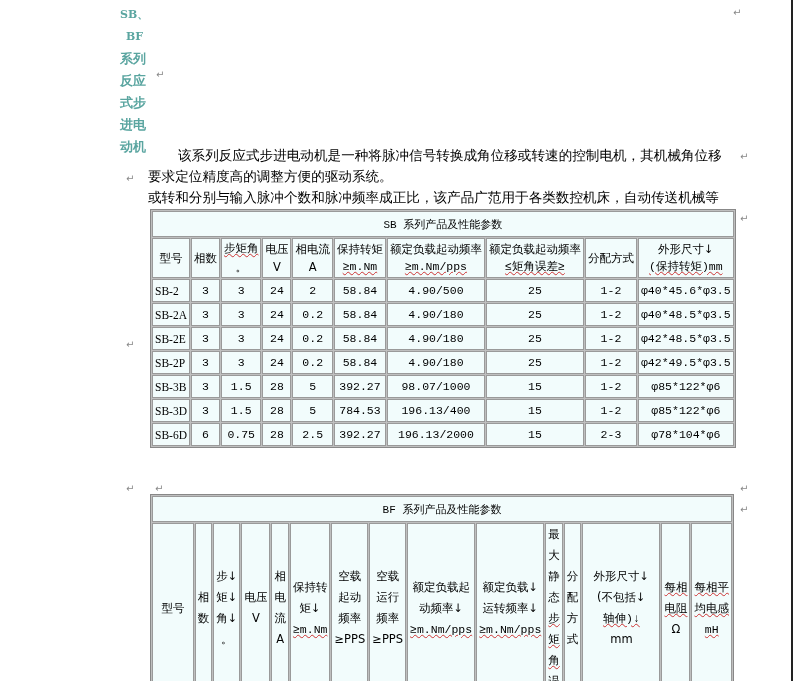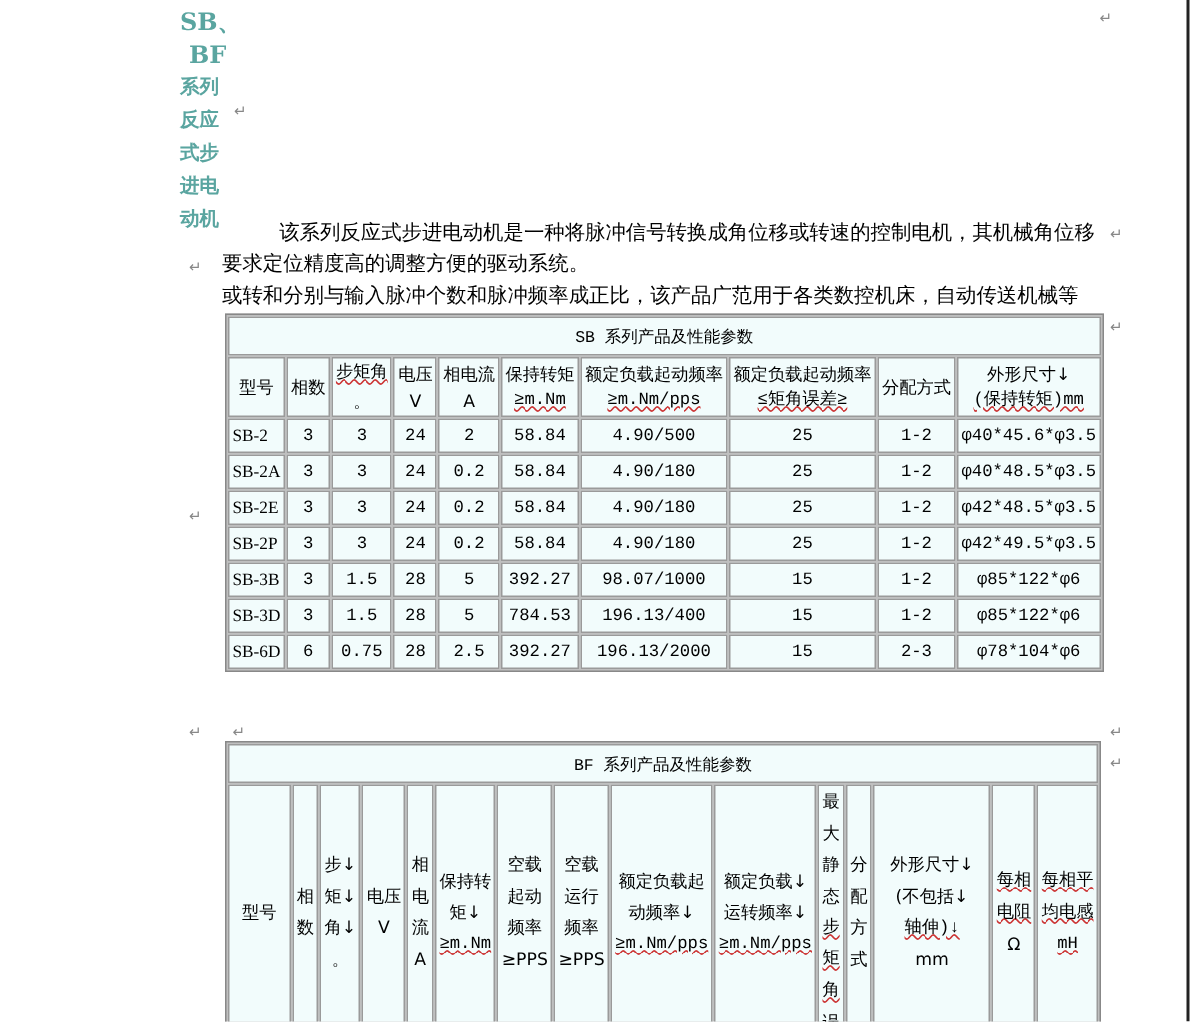--- a/index.html
+++ b/index.html
@@ -3,24 +3,24 @@
 <meta charset="utf-8">
 <style>
   html, body { margin:0; padding:0; background:#ffffff; }
   body { width:796px; height:681px; position:relative; overflow:hidden;
          font-family:"DejaVu Sans","Liberation Sans",sans-serif; color:#000; }
   .page-edge { position:absolute; left:791px; top:0; width:2px; height:681px; background:#222; }
   .mark { position:absolute; font-size:10px; color:#888; font-family:"DejaVu Sans",sans-serif; line-height:10px; }
   .title-block { position:absolute; left:120px; top:4px; width:40px; }
   .title-line { font-family:"DejaVu Serif","Liberation Serif",serif; font-weight:bold; color:#5aa5a0;
                 font-size:13px; line-height:22px; height:22px; white-space:nowrap; letter-spacing:0; }
-  .title-line.sm { font-size:16px; }
+  .title-line.sm { font-size:11px; }
   .para { position:absolute; left:148px; top:145px; width:590px; font-size:13.6px; line-height:21px; }
   .para p { margin:0; white-space:nowrap; }
-  .para .indent { padding-left:30px;text-align:center; }
+  .para .indent { padding-left:30px; }
   .squig { text-decoration:underline wavy #c33; text-decoration-thickness:1px;font-family:Liberation Mono, monospace; }
   table.spec { position:absolute; border-collapse:separate; border-spacing:1px;
                background:#bfbfbf; border:1px solid #888; }
   table.spec td { background:#f2fcfc; border:1px solid #9a9a9a; text-align:center;
                   font-family:"Liberation Mono","DejaVu Sans Mono",monospace; font-size:11.5px;
                   padding:0 2px; white-space:nowrap; overflow:hidden; }
   table.spec td.cjk { font-family:"DejaVu Sans",sans-serif; font-size:11.5px; }
   table.spec td.cap { font-family:"Liberation Mono",monospace; font-size:11px; height:24px;margin-left:24px; }
   #sb { left:150px; top:209px; width:584px; }
   #sb tr.hd td { height:38px; line-height:18px; }

